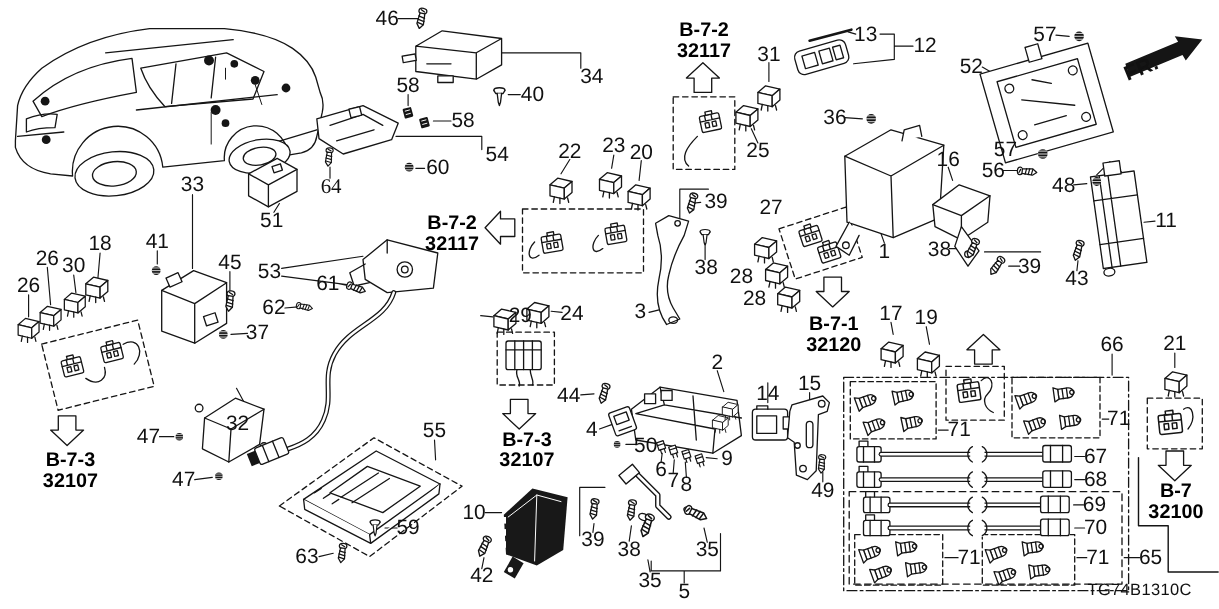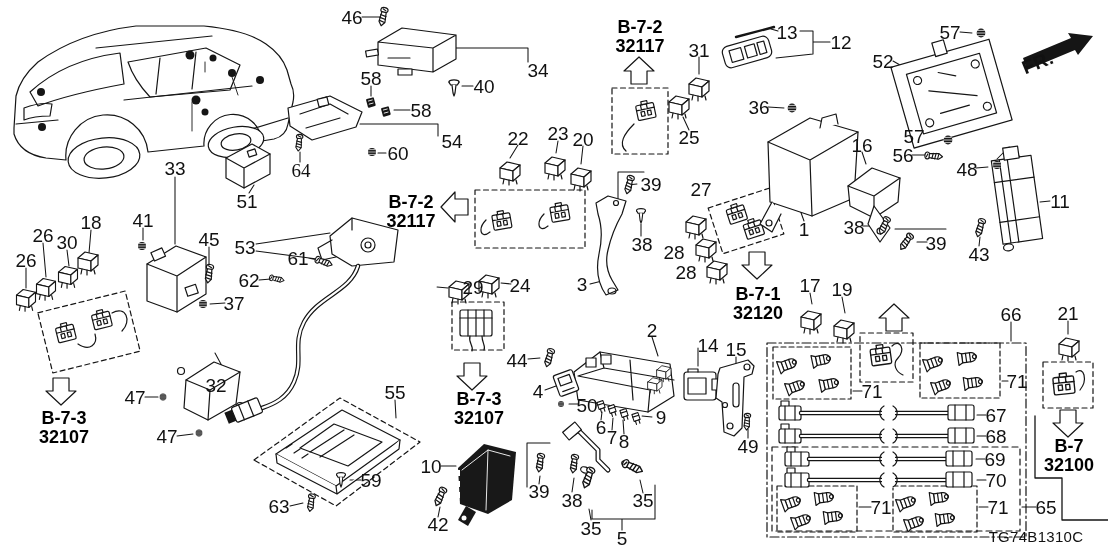--- a/index.html
+++ b/index.html
@@ -506,21 +506,21 @@
       <div class="callout" style="left: 1011px; top: 314px;">66</div>
       <div class="callout" style="left: 872px; top: 391px;">71</div>
       <div class="callout" style="left: 1017px; top: 381px;">71</div>
       <div class="callout" style="left: 996px; top: 415px;">67</div>
       <div class="callout" style="left: 996px; top: 436px;">68</div>
       <div class="callout" style="left: 995px; top: 459px;">69</div>
       <div class="callout" style="left: 996px; top: 480px;">70</div>
       <div class="callout" style="left: 881px; top: 507px;">71</div>
       <div class="callout" style="left: 998px; top: 507px;">71</div>
       <div class="callout" style="left: 1046px; top: 507px;">65</div>
-      <div class="callout" style="left: 698px; top: 345px; margin-left: 10px;">14</div>
+      <div class="callout" style="left: 698px; top: 358px;">14</div>
       <div class="callout" style="left: 736px; top: 349px;">15</div>
       <div class="callout" style="left: 748px; top: 446px; text-align: right;">49</div>
       <div class="callout" style="left: 539px; top: 491px;">39</div>
       <div class="callout" style="left: 572px; top: 500px;">38</div>
       <div class="callout" style="left: 591px; top: 528px;">35</div>
       <div class="callout" style="left: 643px; top: 500px;">35</div>
       <div class="callout" style="left: 622px; top: 538px;">5</div>
       <div class="refcode" style="left: 640px; top: 18px;">
         <div>B-7-2</div>
         <div>32117</div>

